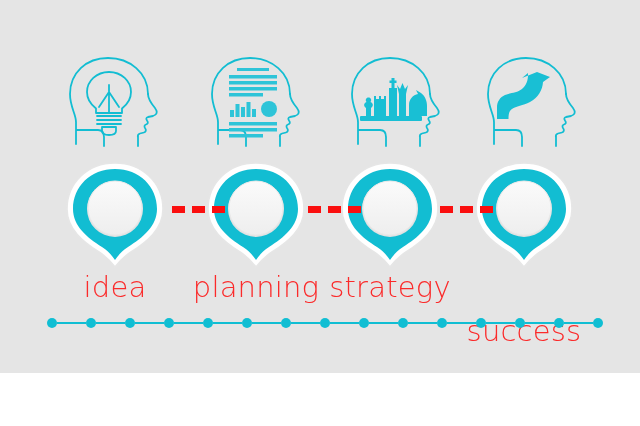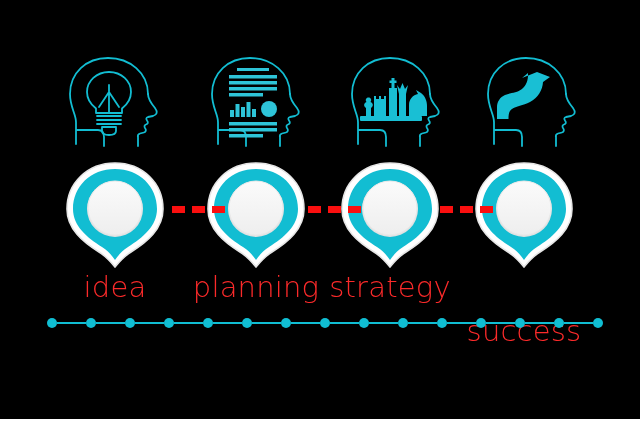--- a/index.html
+++ b/index.html
@@ -9,22 +9,22 @@
   }
   body {
     width: 640px;
     height: 426px;
     overflow: hidden;
     font-family: "Liberation Sans", sans-serif;
   }
   #infographic {
     position: relative;
     width: 640px;
-    height: 419px;
-    background: #000000;
+    height: 373px;
+    background: #e5e5e5;
   }
 
   
   .icon-row {
     position: absolute;
     top: 52px;
     left: 0;
     width: 640px;
     height: 100px;
   }

